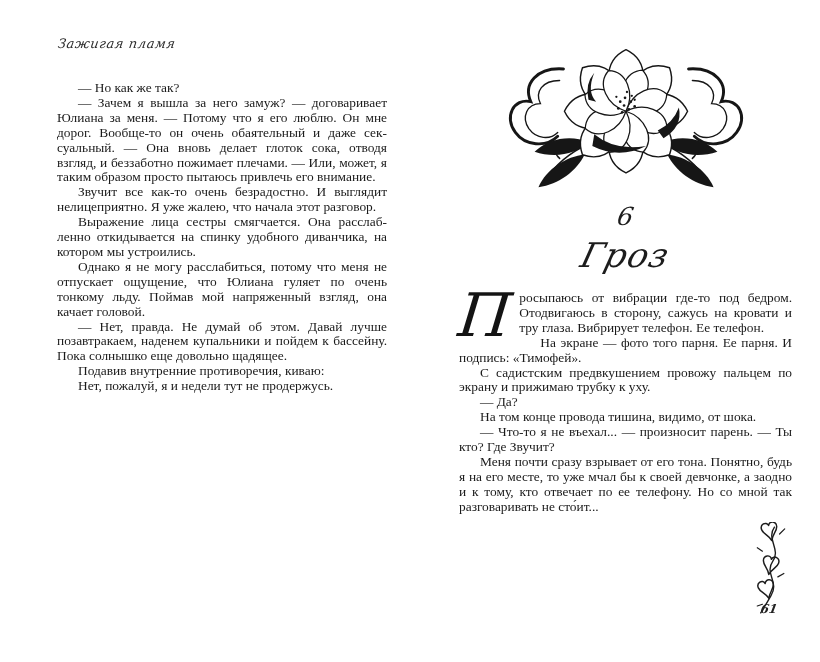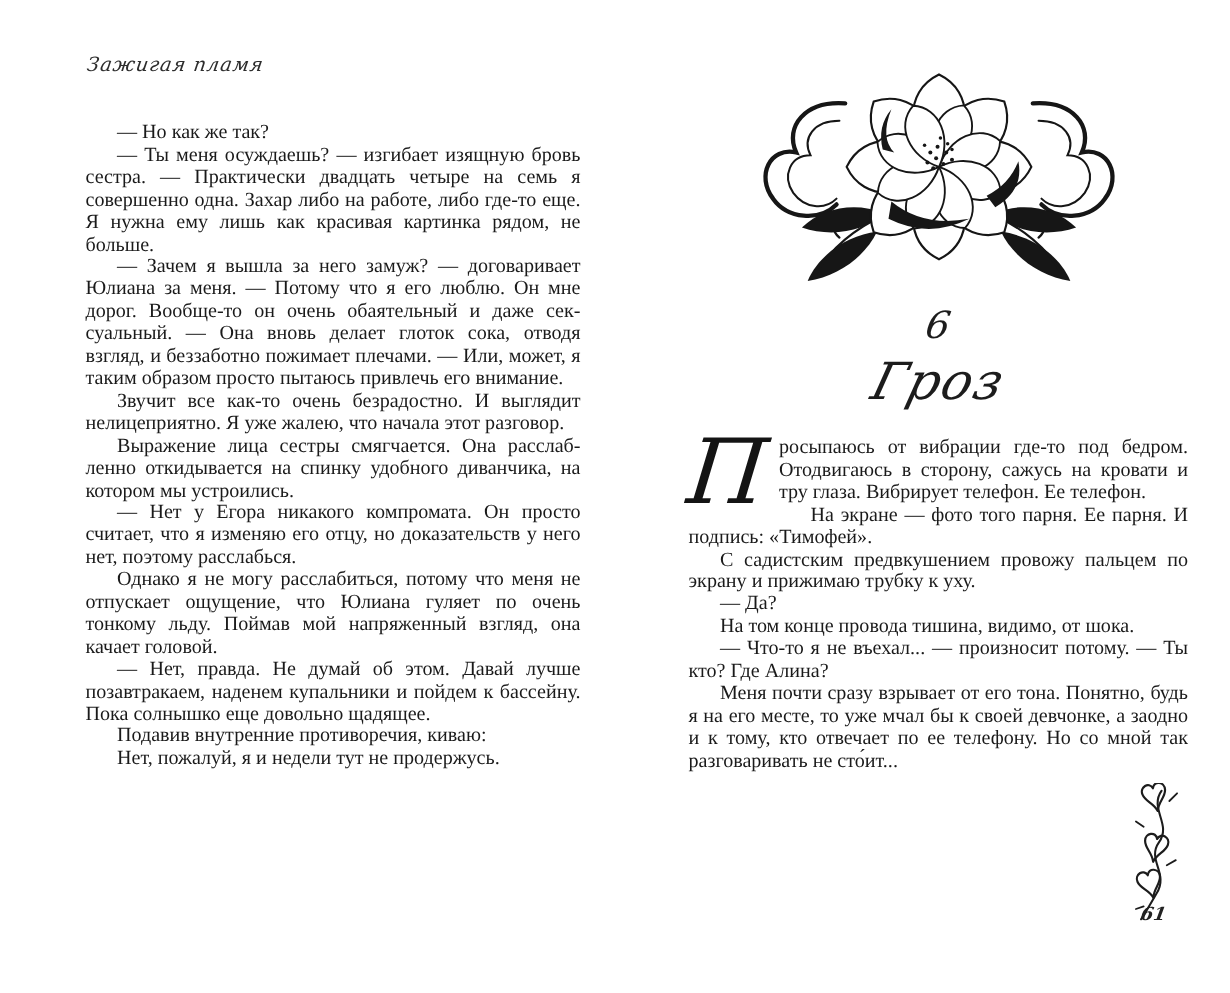--- a/index.html
+++ b/index.html
@@ -34,25 +34,23 @@
 </style>
 </head>
 <body>
 
 <div class="canvas">
 
   <div class="running-header">Зажигая пламя</div>
 
   <div class="left-text bodytext">
     <p>— Но как же так?</p>
-    <p>— Ты меня осуждаешь? — изгибает изящную бровь сестра. — Практически двадцать четыре на семь я совершенно одна. Захар либо на работе, либо где-то еще. Я нужна ему лишь как красивая картин­ка рядом, не больше.</p>
     <p>— Зачем я вышла за него замуж? — договаривает Юлиана за меня. — Потому что я его люблю. Он мне дорог. Вообще-то он очень обаятельный и даже сек­суальный. — Она вновь делает глоток сока, отводя взгляд, и беззаботно пожимает плечами. — Или, может, я таким образом просто пытаюсь привлечь его внимание.</p>
     <p>Звучит все как-то очень безрадостно. И выглядит нелицеприятно. Я уже жалею, что начала этот раз­говор.</p>
     <p>Выражение лица сестры смягчается. Она расслаб­ленно откидывается на спинку удобного диванчика, на котором мы устроились.</p>
-    <p>— Нет у Егора никакого компромата. Он просто считает, что я изменяю его отцу, но доказательств у него нет, поэтому расслабься.</p>
     <p>Однако я не могу расслабиться, потому что меня не отпускает ощущение, что Юлиана гуляет по очень тонкому льду. Поймав мой напряженный взгляд, она качает головой.</p>
     <p>— Нет, правда. Не думай об этом. Давай лучше позавтракаем, наденем купальники и пойдем к бас­сейну. Пока солнышко еще довольно щадящее.</p>
     <p>Подавив внутренние противоречия, киваю:</p>
     <p>Нет, пожалуй, я и недели тут не продержусь.</p>
   </div>
 
   <div class="right-col">
 
     <div class="ornament-wrap">
       <svg width="268" height="152" viewBox="0 0 270 158" aria-hidden="true">
@@ -132,21 +130,21 @@
     <div class="chap-title">Гроз</div>
 
     <div class="right-text bodytext">
       <p class="dropcap-para">
         <span class="dropcap">П</span><span>росыпаюсь от вибрации где-то под бед­ром. Отодвигаюсь в сторону, сажусь на кровати и тру глаза. Вибрирует телефон. Ее телефон.</span>
       </p>
       <p>На экране — фото того парня. Ее парня. И под­пись: «Тимофей».</p>
       <p>С садистским предвкушением провожу пальцем по экрану и прижимаю трубку к уху.</p>
       <p>— Да?</p>
       <p>На том конце провода тишина, видимо, от шока.</p>
-      <p>— Что-то я не въехал... — произносит потому. — Ты кто? Где Алина?</p>
+      <p>— Что-то я не въехал... — произносит парень. — Ты кто? Где Звучит?</p>
       <p>Меня почти сразу взрывает от его тона. Понятно, будь я на его месте, то уже мчал бы к своей девчонке, а заодно и к тому, кто отвечает по ее телефону. Но со мной так разговаривать не сто́ит...</p>
     </div>
   </div>
 
   <div class="heart-vine">
     <svg width="42" height="96" viewBox="0 0 44 112" aria-hidden="true">
       <defs>
         <path id="hh" d="M0,5 C-1,-1 7,-4 9,2 C11,-4 19,-1 18,5 C17,11 11,13 9,20 C7,13 1,11 0,5 Z"></path>
       </defs>
       <path d="M26,6 C16,20 34,32 24,46 C14,60 32,70 22,86 C18,93 14,100 10,106" stroke="#1c1c1c" stroke-width="1.6" fill="none" stroke-linecap="round"></path>

